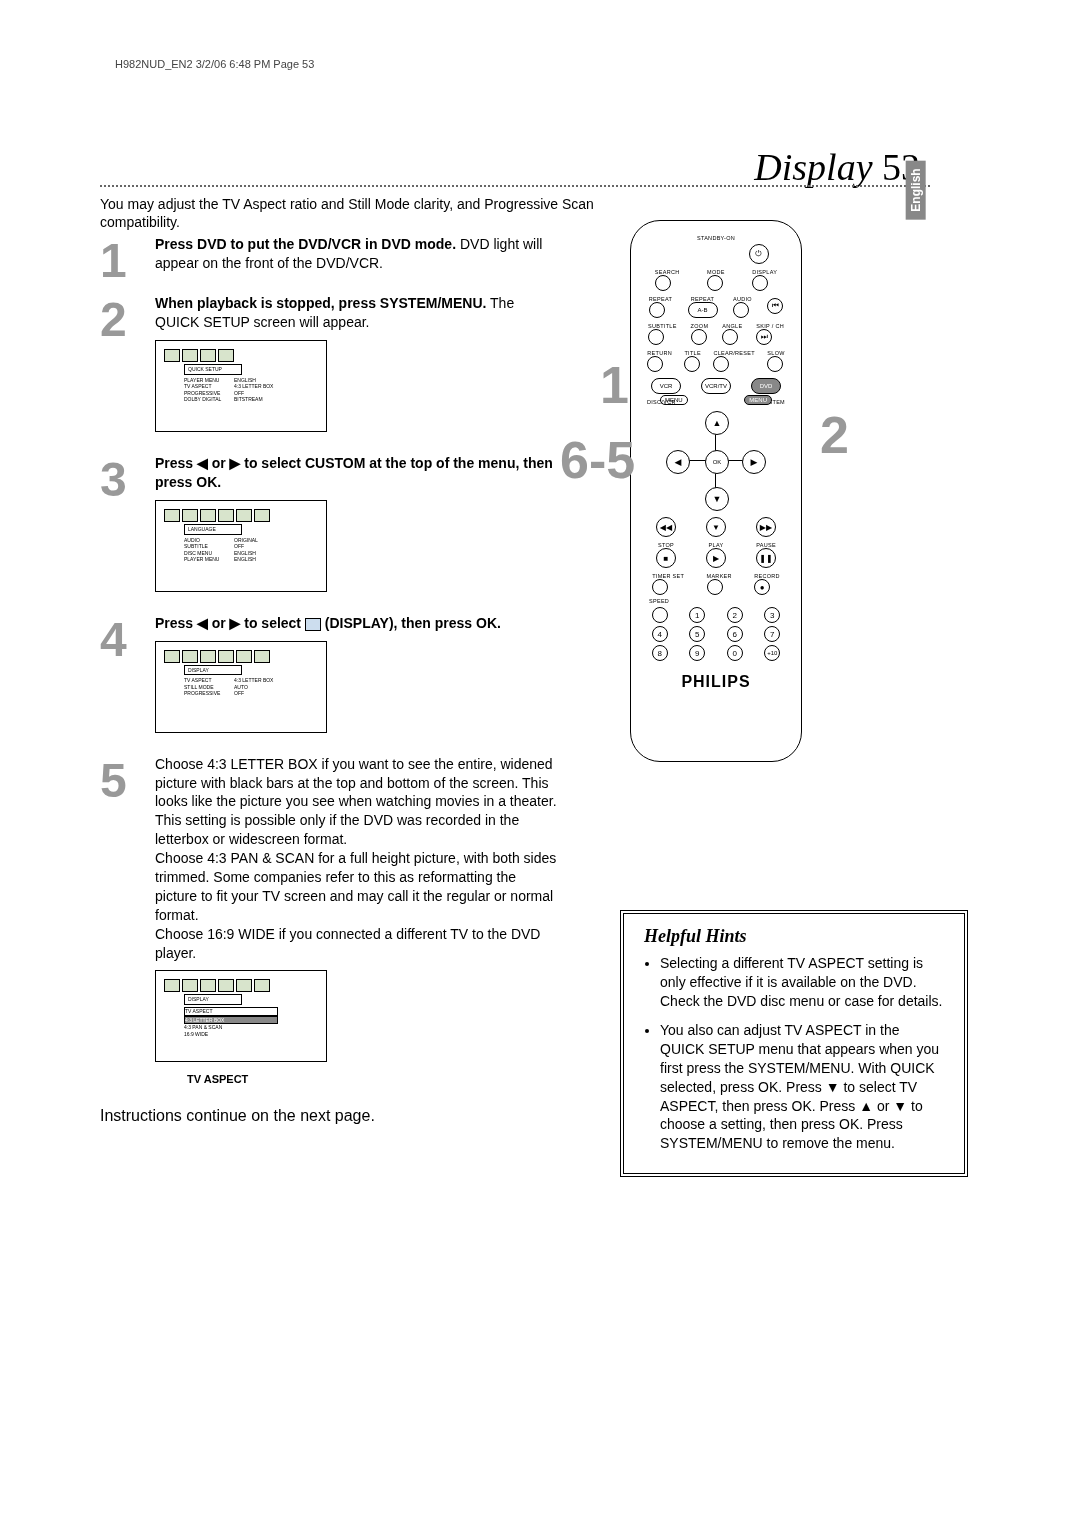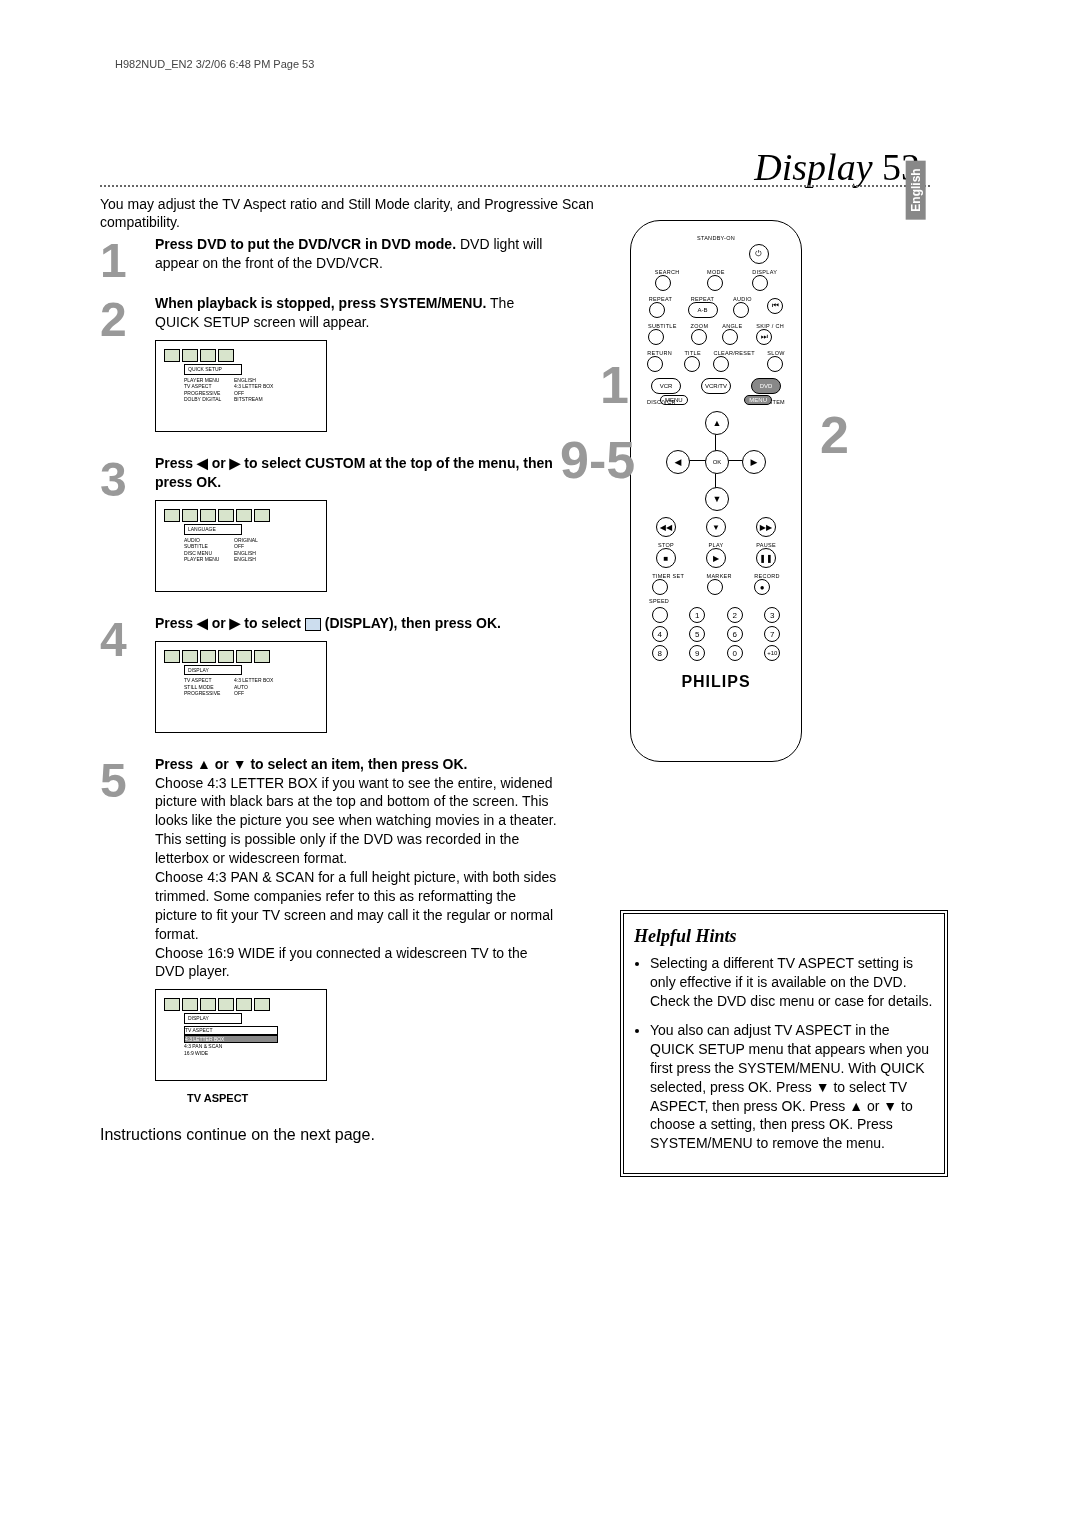--- a/index.html
+++ b/index.html
@@ -214,21 +214,21 @@
   }
   .callout-1 { top: 355px; left: 600px; }
   .callout-2 { top: 405px; left: 820px; }
   .callout-35 { top: 430px; left: 560px; }
   .hints-box {
     position: absolute;
     top: 910px;
     left: 620px;
     width: 300px;
     border: 4px double #000;
-    padding: 10px 10px;
+    padding: 10px 20px;
     font-size: 14px;
     line-height: 1.35;
   }
   .hints-title {
     font-style: italic;
     font-weight: bold;
     font-family: Georgia, serif;
     font-size: 18px;
     margin-bottom: 6px;
   }
@@ -372,24 +372,23 @@
               </div>
           </div>
         </div>
       </div>
     </div>
   </div>
 
   <div class="step">
     <div class="step-num">5</div>
     <div class="step-content">
-      <div class="bold">Press ▲ or ▼ to select an item, then press OK.</div>
       <div>Choose 4:3 LETTER BOX if you want to see the entire, widened picture with black bars at the top and bottom of the screen. This looks like the picture you see when watching movies in a theater.  This setting is possible only if the DVD was recorded in the letterbox or widescreen format.</div>
       <div>Choose 4:3 PAN &amp; SCAN for a full height picture, with both sides trimmed. Some companies refer to this as reformatting the picture to fit your TV screen and may call it the regular or normal format.</div>
-      <div>Choose 16:9 WIDE if you connected a widescreen TV to the DVD player.</div>
+      <div>Choose 16:9 WIDE if you connected a different TV to the DVD player.</div>
       <div class="screen-box">
         <div class="screen-inner">
           <div class="tab-row">
               <div class="tab-icon"></div>
               <div class="tab-icon"></div>
               <div class="tab-icon"></div>
               <div class="tab-icon"></div>
               <div class="tab-icon"></div>
               <div class="tab-icon"></div>
             </div>
@@ -568,21 +567,21 @@
       <div class="btn-circle tiny">9</div>
       <div class="btn-circle tiny">0</div>
       <div class="btn-circle tiny" style="font-size:6px;">+10</div>
     </div>
     <div class="philips">PHILIPS</div>
   </div>
 </div>
 
 <div class="callout callout-1">1</div>
 <div class="callout callout-2">2</div>
-<div class="callout callout-35">9-5</div>
+<div class="callout callout-35">6-5</div>
 
 <div class="hints-box">
   <div class="hints-title">Helpful Hints</div>
   <ul>
     <li>Selecting a different TV ASPECT setting is only effective if it is available on the DVD. Check the DVD disc menu or case for details.</li>
     <li>You also can adjust TV ASPECT in the QUICK SETUP menu that appears when you first press the SYSTEM/MENU. With QUICK selected, press OK. Press ▼ to select TV ASPECT, then press OK. Press ▲ or ▼ to choose a setting, then press OK. Press SYSTEM/MENU to remove the menu.</li>
   </ul>
 </div>
 
 </body></html>

